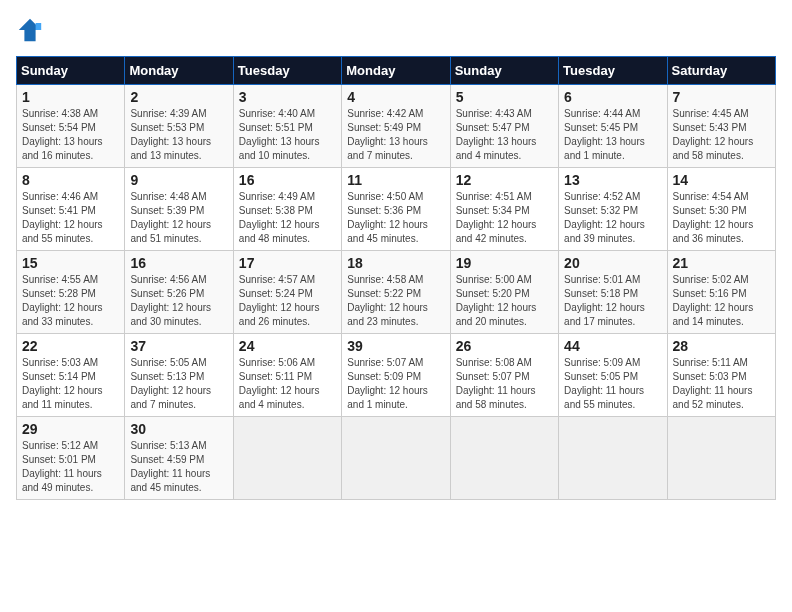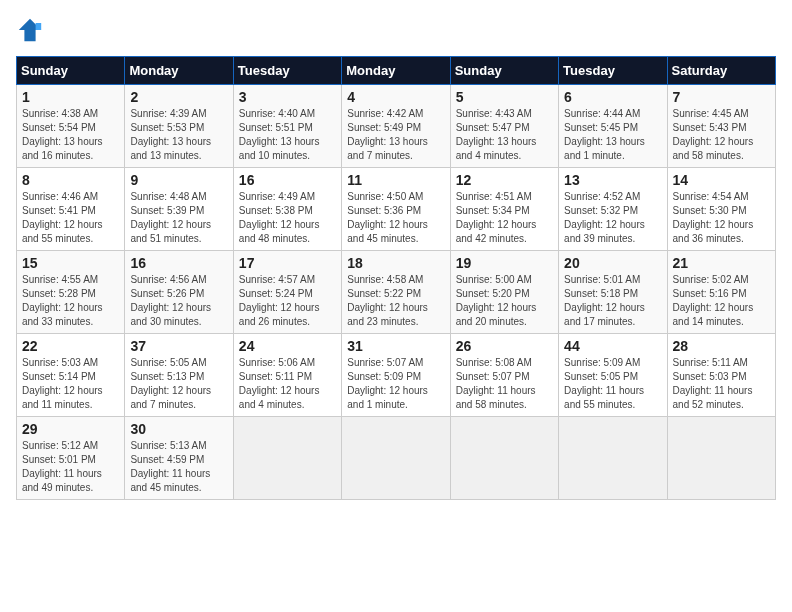--- a/index.html
+++ b/index.html
@@ -215,21 +215,21 @@
       </td>
         <td>
         <span class="day-num">37</span>
         <span class="day-detail">Sunrise: 5:05 AM<br>Sunset: 5:13 PM<br>Daylight: 12 hours and 7 minutes.</span>
       </td>
         <td>
         <span class="day-num">24</span>
         <span class="day-detail">Sunrise: 5:06 AM<br>Sunset: 5:11 PM<br>Daylight: 12 hours and 4 minutes.</span>
       </td>
         <td>
-        <span class="day-num">31</span>
+        <span class="day-num">39</span>
         <span class="day-detail">Sunrise: 5:07 AM<br>Sunset: 5:09 PM<br>Daylight: 12 hours and 1 minute.</span>
       </td>
         <td>
         <span class="day-num">26</span>
         <span class="day-detail">Sunrise: 5:08 AM<br>Sunset: 5:07 PM<br>Daylight: 11 hours and 58 minutes.</span>
       </td>
         <td>
         <span class="day-num">44</span>
         <span class="day-detail">Sunrise: 5:09 AM<br>Sunset: 5:05 PM<br>Daylight: 11 hours and 55 minutes.</span>
       </td>

